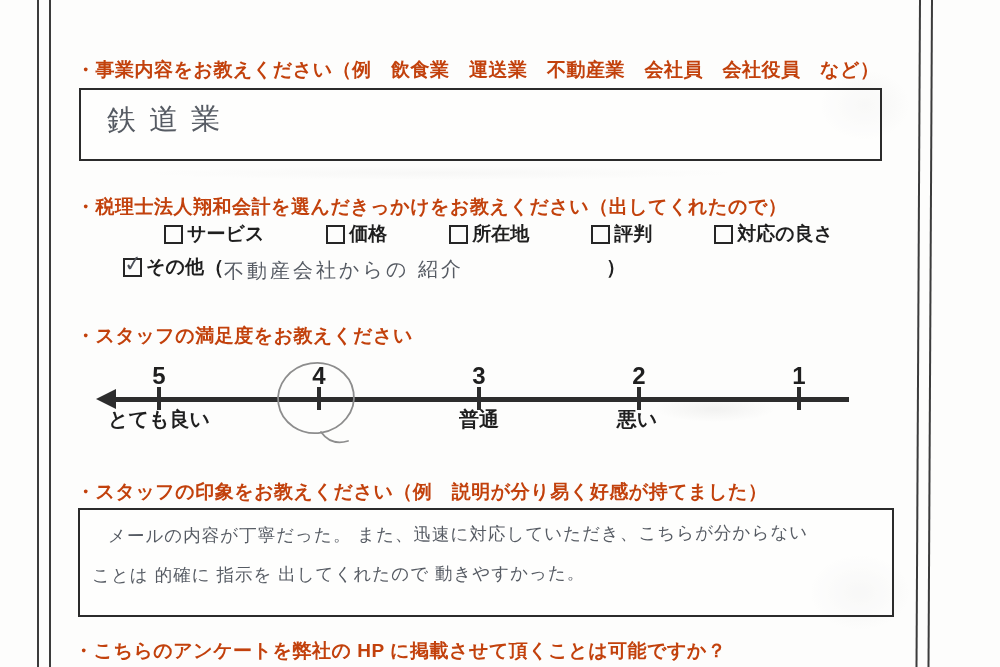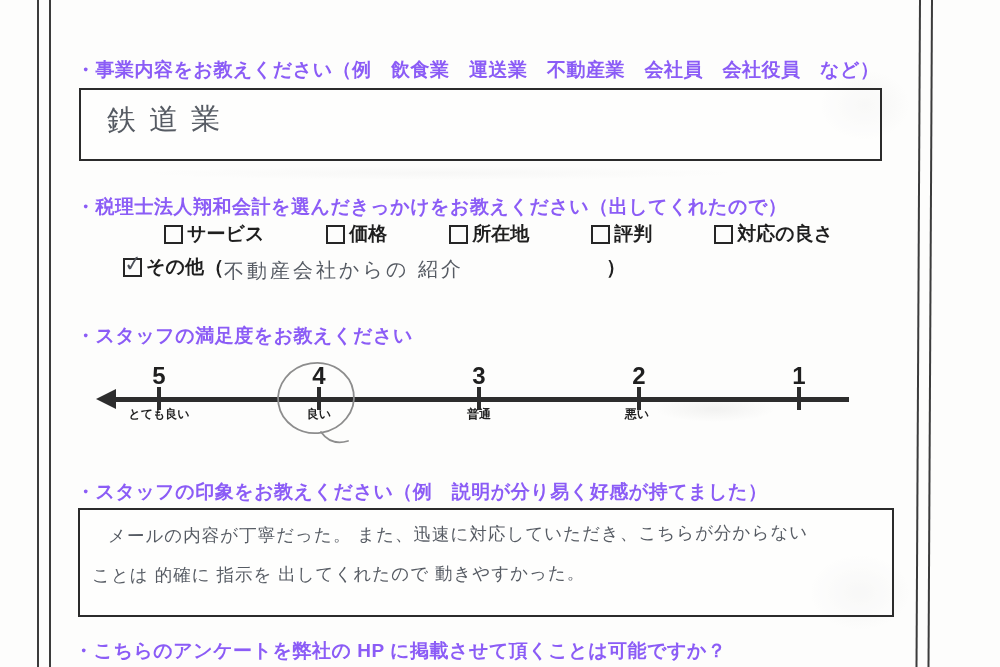--- a/index.html
+++ b/index.html
@@ -22,21 +22,21 @@
 
   
   .smudge { position: absolute; border-radius: 50%; background: radial-gradient(closest-side, #8a8a8a, rgba(138,138,138,0)); pointer-events: none; }
 
   .q-heading {
     position: absolute;
     font-size: 19px;
     font-weight: 700;
     letter-spacing: 0.5px;
     white-space: nowrap;
-    color: #8b5cf6;
+    color: #c2410c;
   }
 
   .answer-box {
     position: absolute;
     border: 2px solid #2b2b2b;
     background: rgba(255,255,255,0.35);
   }
 
   .hand {
     font-weight: 400;
@@ -86,21 +86,21 @@
     letter-spacing: 3px;
     font-weight: 400;
     width: 382px;
     margin-top: 2px;
     transform: rotate(-0.6deg);
   }
 
   
   .scale-num { position: absolute; width: 120px; text-align: center; font-size: 24px; font-weight: 700; top: 362px; }
   .scale-tick { position: absolute; width: 4px; height: 23px; background: #2d2d2d; top: 387px; }
-  .scale-lbl { position: absolute; width: 140px; text-align: center; font-size: 12px; font-weight: 700; top: 406px; }
+  .scale-lbl { position: absolute; width: 140px; text-align: center; font-size: 20px; font-weight: 700; top: 406px; }
   .scale-line { position: absolute; left: 112px; top: 397px; width: 737px; height: 5px; background: #2d2d2d; }
   .scale-arrowhead {
     position: absolute; left: 96px; top: 389px;
     width: 0; height: 0;
     border-top: 10px solid transparent;
     border-bottom: 10px solid transparent;
     border-right: 20px solid #2d2d2d;
   }
   .circle-svg { position: absolute; left: 0; top: 0; pointer-events: none; }
 
@@ -172,21 +172,20 @@
   <div class="scale-num" style="left:579px;">2</div>
   <div class="scale-num" style="left:739px;">1</div>
 
   <div class="scale-tick" style="left:157px;"></div>
   <div class="scale-tick" style="left:317px;"></div>
   <div class="scale-tick" style="left:477px;"></div>
   <div class="scale-tick" style="left:637px;"></div>
   <div class="scale-tick" style="left:797px;"></div>
 
   <div class="scale-lbl" style="left:89px;">とても良い</div>
-  <div class="scale-lbl" style="left:249px;">良い</div>
   <div class="scale-lbl" style="left:409px;">普通</div>
   <div class="scale-lbl" style="left:567px;">悪い</div>
 
   <svg class="circle-svg" width="1000" height="667" viewBox="0 0 1000 667">
     <ellipse cx="316" cy="398" rx="38" ry="35" fill="none" stroke="#8d8d8d" stroke-width="1.8" transform="rotate(-9 316 398)"></ellipse>
     <path d="M 321 432 Q 331 446 348 441" fill="none" stroke="#8d8d8d" stroke-width="1.8" stroke-linecap="round"></path>
   </svg>
 
   <div class="q-heading" style="left:76px; top:479px;">・スタッフの印象をお教えください（例　説明が分り易く好感が持てました）</div>
   <div class="answer-box" style="left:78px; top:508px; width:812px; height:105px;">

